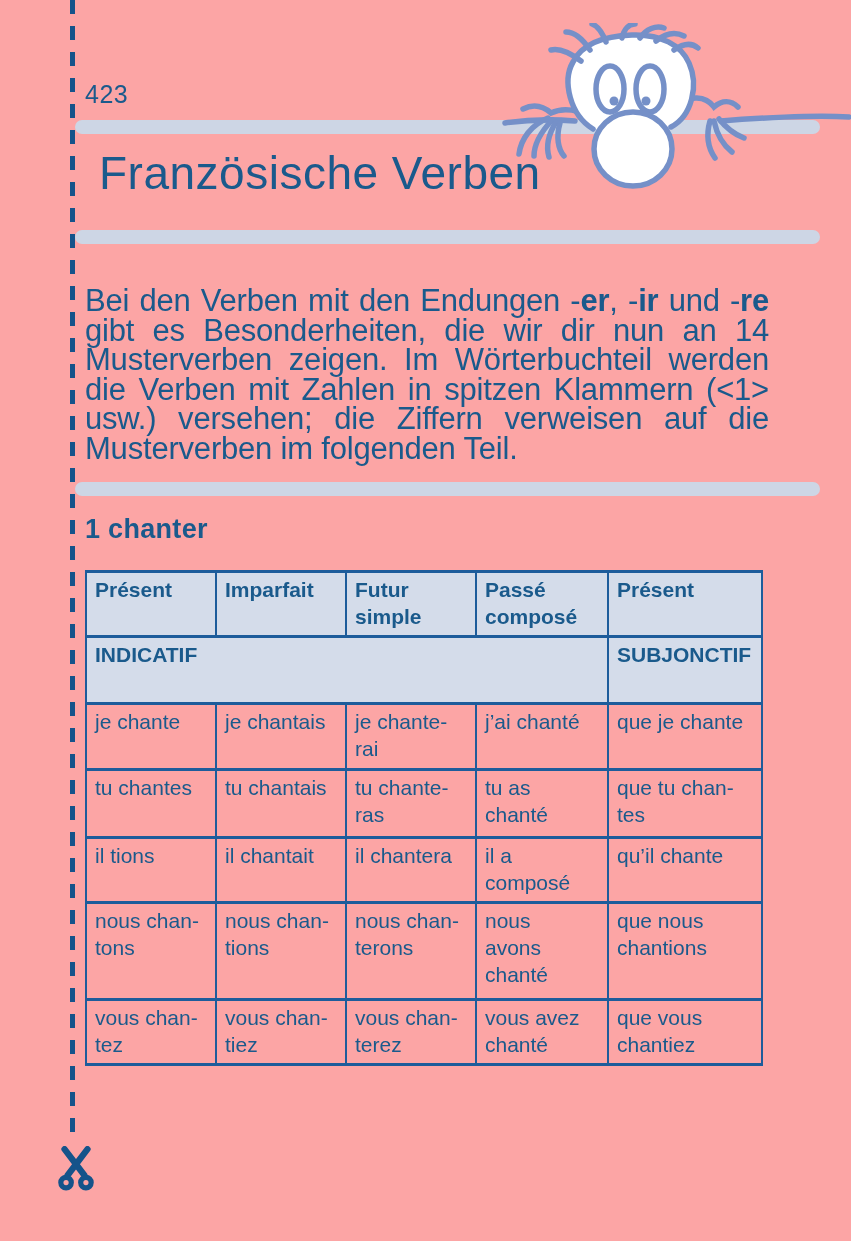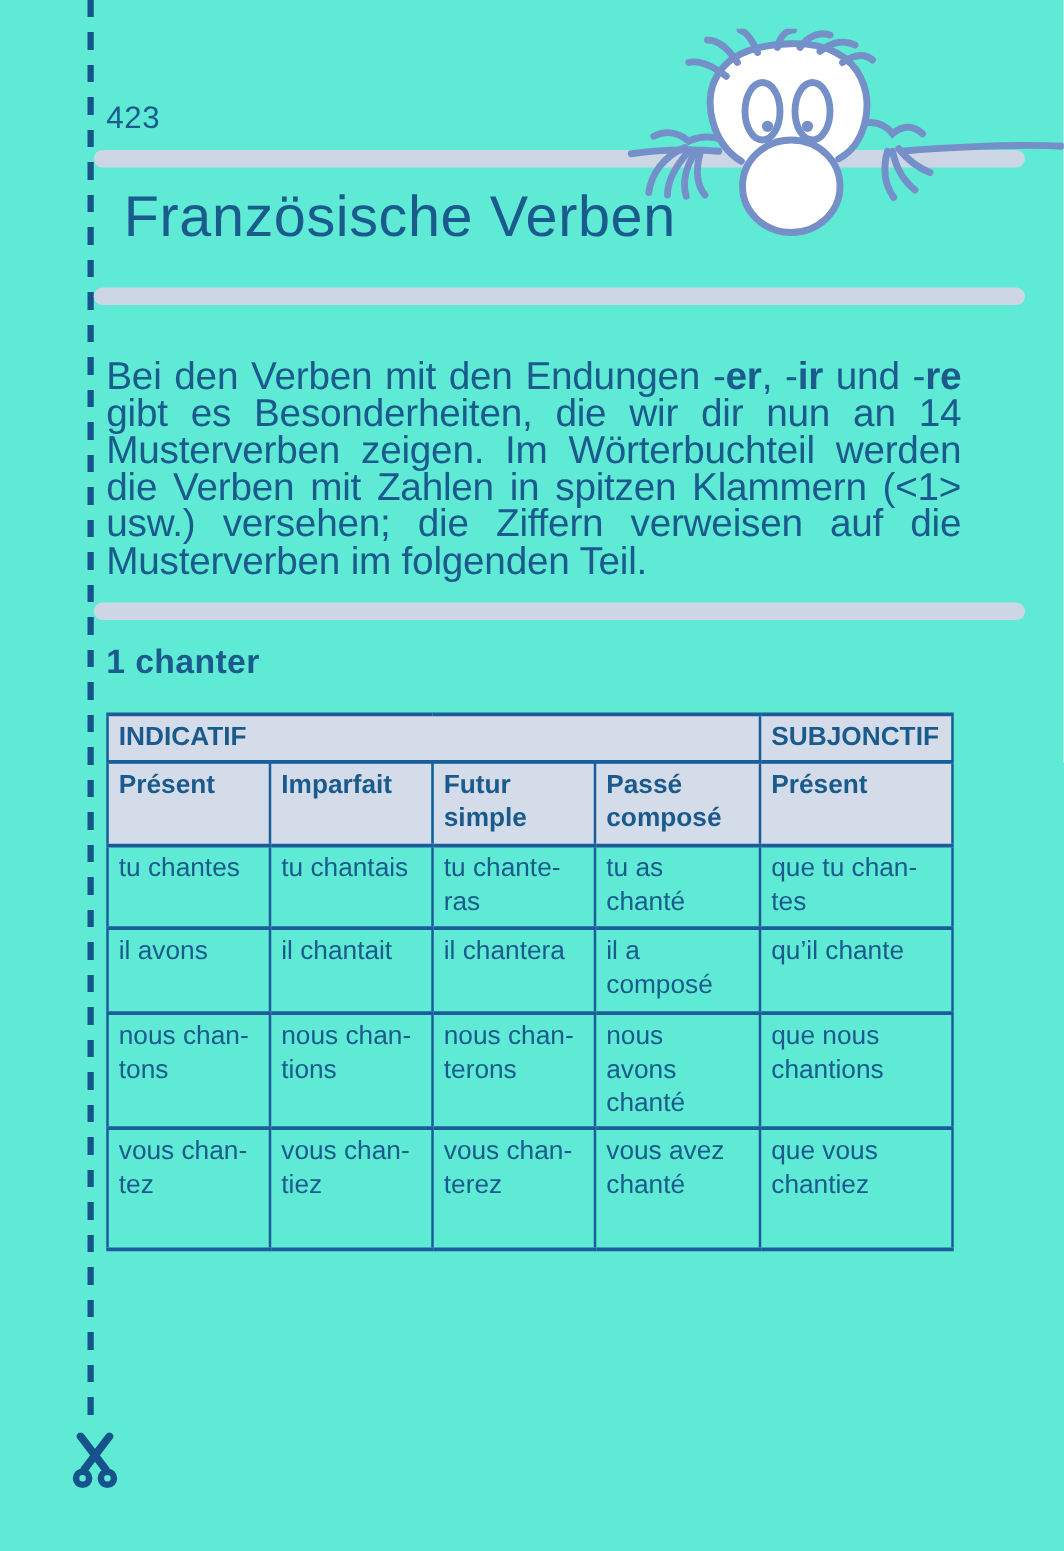--- a/index.html
+++ b/index.html
@@ -11,21 +11,21 @@
     --dash:#15538a;
   }
   *{margin:0;padding:0;box-sizing:border-box;}
   html,body{background:#fff;}
   body{
     font-family:"Liberation Sans", sans-serif;
     color:var(--text-blue);
     width:851px;height:1241px;
     position:relative;overflow:hidden;
   }
-  .page{position:absolute;inset:0;background:#5eead4;padding-left:45px;}
+  .page{position:absolute;inset:0;background:#fca5a5;padding-left:45px;}
 
   
   .cut-line{
     position:absolute;left:70px;top:0;width:5px;height:1144px;
     background:repeating-linear-gradient(to bottom, var(--dash) 0 14px, transparent 14px 26px);
   }
   .scissors{position:absolute;left:56px;top:1146px;width:40px;height:46px;}
 
   .page-number{
     position:absolute;left:85px;top:80px;
@@ -156,46 +156,54 @@
   <table class="conjugation">
     <colgroup>
       <col style="width:130px">
         <col style="width:130px">
         <col style="width:130px">
         <col style="width:132px">
         <col style="width:154px">
     </colgroup>
     <thead>
       <tr>
-          <th colspan="4">INDICATIF</th>
-          <th colspan="1">SUBJONCTIF</th>
-        </tr>
-      <tr>
           <th>Présent</th>
           <th>Imparfait</th>
           <th>Futur
 simple</th>
           <th>Passé
 composé</th>
           <th>Présent</th>
         </tr>
+      <tr>
+          <th colspan="4">INDICATIF</th>
+          <th colspan="1">SUBJONCTIF</th>
+        </tr>
     </thead>
     <tbody>
+        <tr>
+          <td>je chante</td>
+          <td>je chantais</td>
+          <td>je chante-
+rai</td>
+          <td>j’ai chanté</td>
+          <td>que je chante</td>
+        </tr>
         <tr>
           <td>tu chantes</td>
           <td>tu chantais</td>
           <td>tu chante-
 ras</td>
           <td>tu as
 chanté</td>
           <td>que tu chan-
 tes</td>
         </tr>
         <tr>
-          <td>il avons</td>
+          <td>il tions</td>
           <td>il chantait</td>
           <td>il chantera</td>
           <td>il a composé</td>
           <td>qu’il chante</td>
         </tr>
         <tr>
           <td>nous chan-
 tons</td>
           <td>nous chan-
 tions</td>

